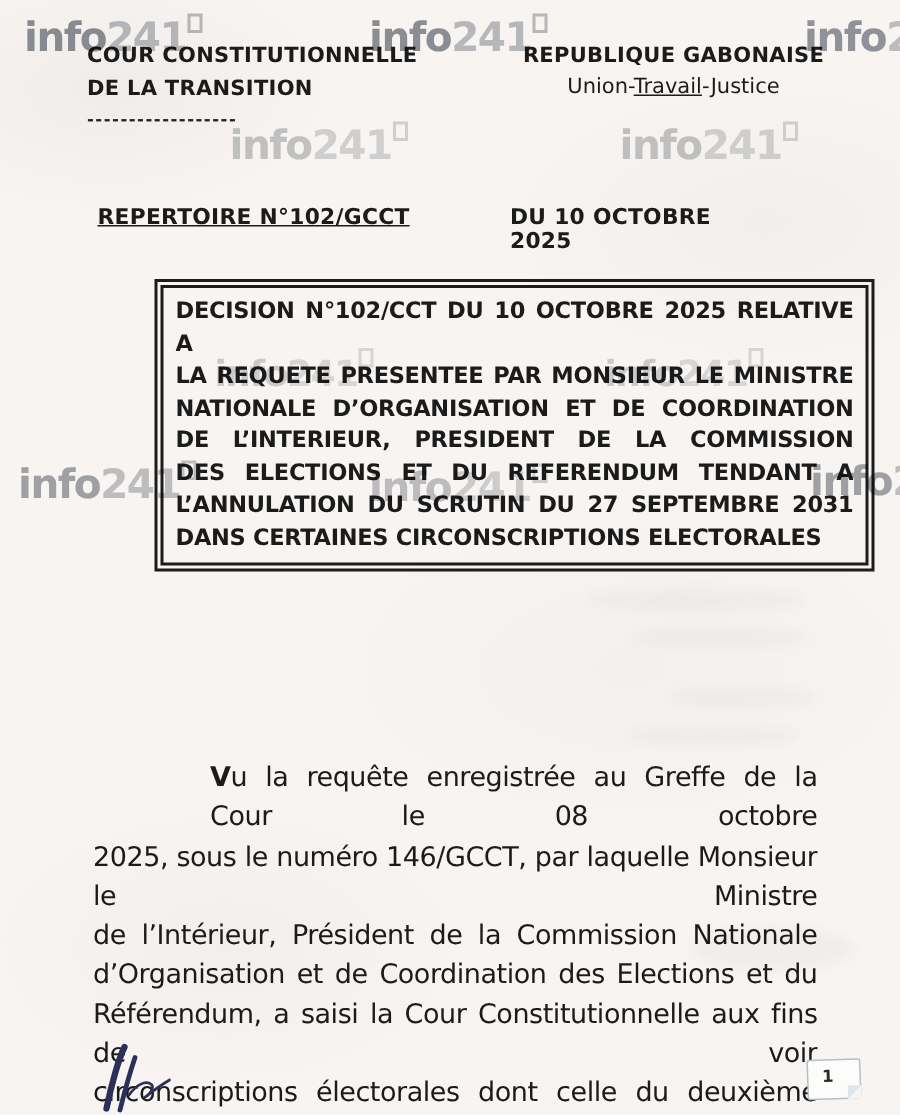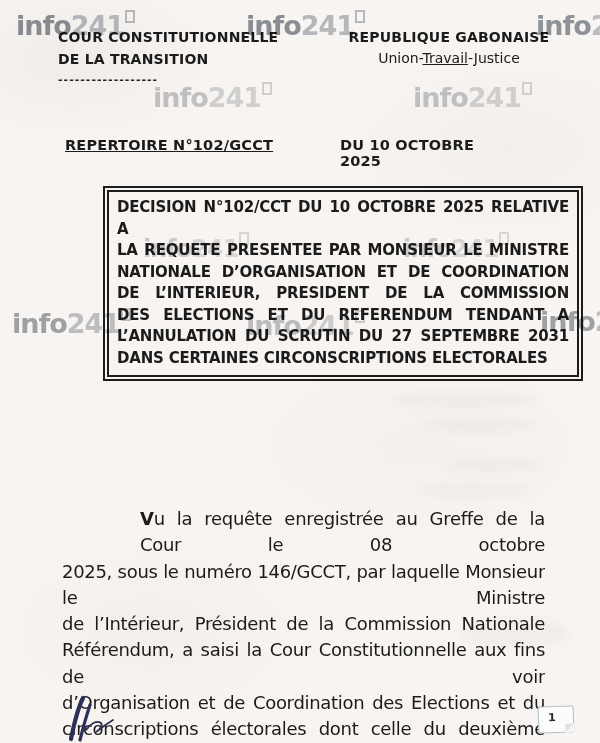--- a/index.html
+++ b/index.html
@@ -129,22 +129,22 @@
       <div class="dline">L’ANNULATION DU SCRUTIN DU 27 SEPTEMBRE 2031</div>
       <div class="dline last">DANS CERTAINES CIRCONSCRIPTIONS ELECTORALES</div>
     </div>
   </div>
 
 
   <div class="bodyblock">
     <div class="bline first"><span class="b">V</span><span>u la requête enregistrée au Greffe de la Cour le 08 octobre</span></div>
     <div class="bline">2025, sous le numéro 146/GCCT, par laquelle Monsieur le Ministre</div>
     <div class="bline">de l’Intérieur, Président de la Commission Nationale</div>
+    <div class="bline">d’Organisation et de Coordination des Elections et du</div>
     <div class="bline">Référendum, a saisi la Cour Constitutionnelle aux fins de voir</div>
-    <div class="bline">d’Organisation et de Coordination des Elections et du</div>
     <div class="bline">circonscriptions électorales dont celle du deuxième siège du</div>
     <div class="bline last">Département du Ntem, Province du Woleu-Ntem ;</div>
   </div>
 
   <svg class="sig" width="64" height="50" viewBox="0 0 64 50">
     <path d="M13,45 C16,30 21,12 25,4" stroke="#2c2f58" stroke-width="4.2" fill="none" stroke-linecap="round"></path>
     <path d="M22,46 C25,34 29,20 32,11" stroke="#2c2f58" stroke-width="3.2" fill="none" stroke-linecap="round"></path>
     <path d="M28,36 C33,29 39,26 43,29 C45,31 42,36 38,38 C43,34 50,29 55,26" stroke="#2c2f58" stroke-width="1.8" fill="none" stroke-linecap="round"></path>
   </svg>
 

